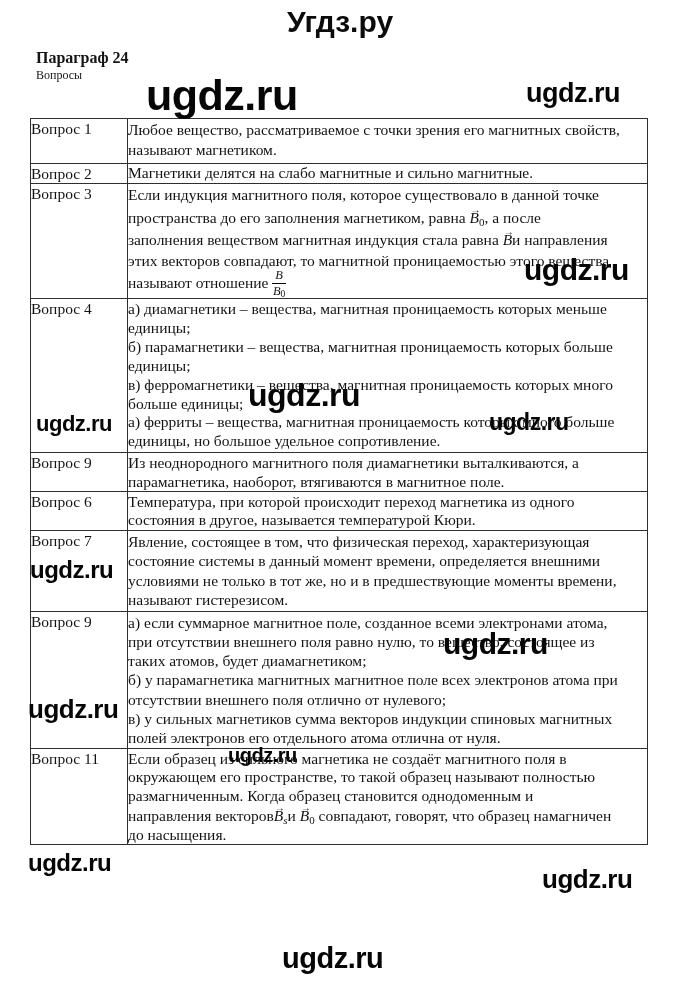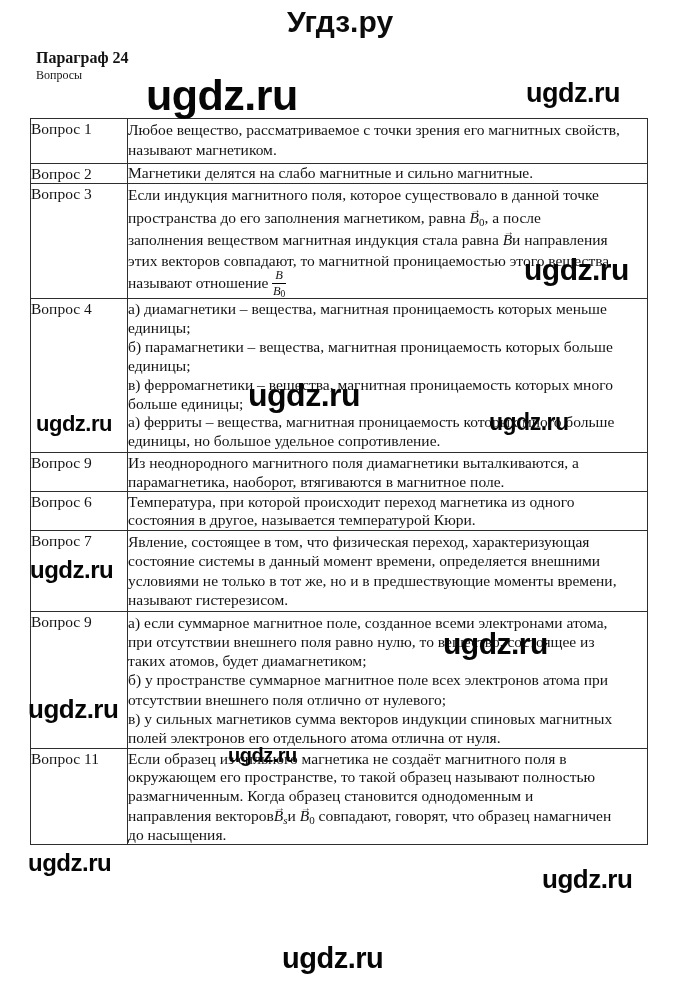--- a/index.html
+++ b/index.html
@@ -139,21 +139,21 @@
           </div>
         </td>
       </tr>
       <tr>
         <td class="qcell">Вопрос 9</td>
         <td class="acell">
           <div class="lines">
             <div class="line">а) если суммарное магнитное поле, созданное всеми электронами атома,</div>
             <div class="line">при отсутствии внешнего поля равно нулю, то вещество, состоящее из</div>
             <div class="line">таких атомов, будет диамагнетиком;</div>
-            <div class="line">б) у пространстве суммарное магнитное поле всех электронов атома при</div>
+            <div class="line">б) у парамагнетика магнитных магнитное поле всех электронов атома при</div>
             <div class="line">отсутствии внешнего поля отлично от нулевого;</div>
             <div class="line">в) у сильных магнетиков сумма векторов индукции спиновых магнитных</div>
             <div class="line">полей электронов его отдельного атома отлична от нуля.</div>
           </div>
         </td>
       </tr>
       <tr>
         <td class="qcell">Вопрос 11</td>
         <td class="acell">
           <div class="lines">

